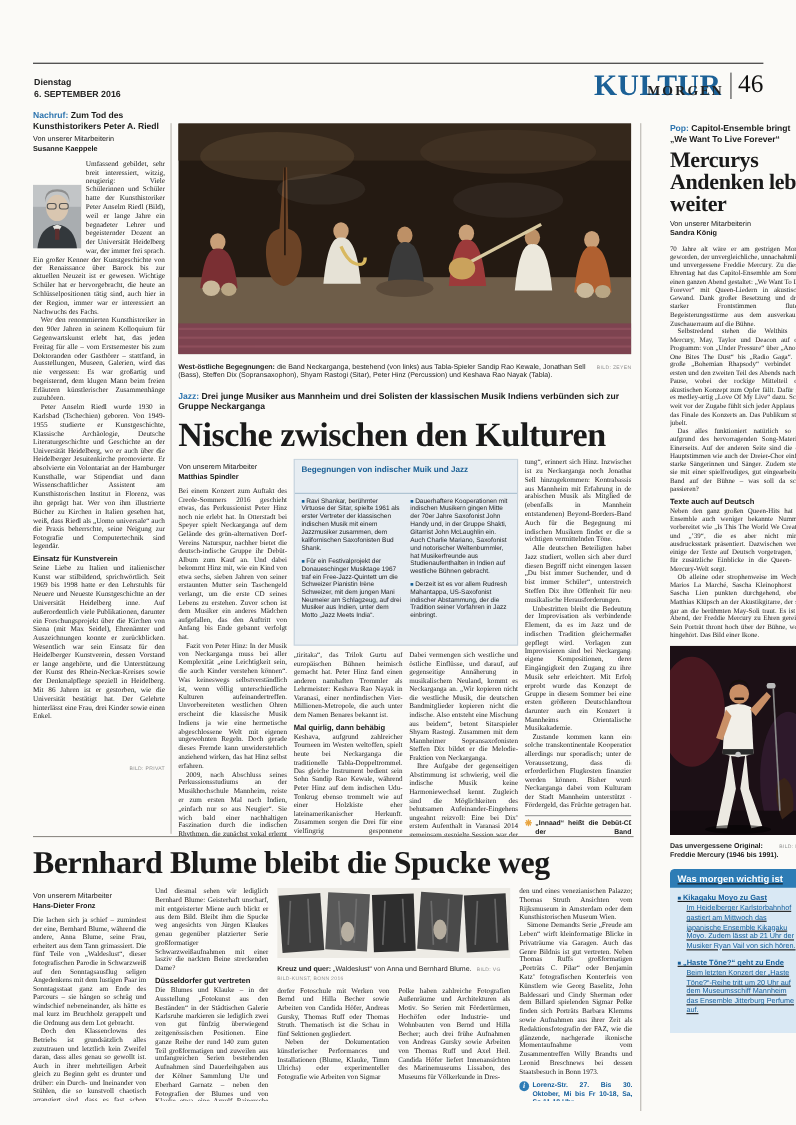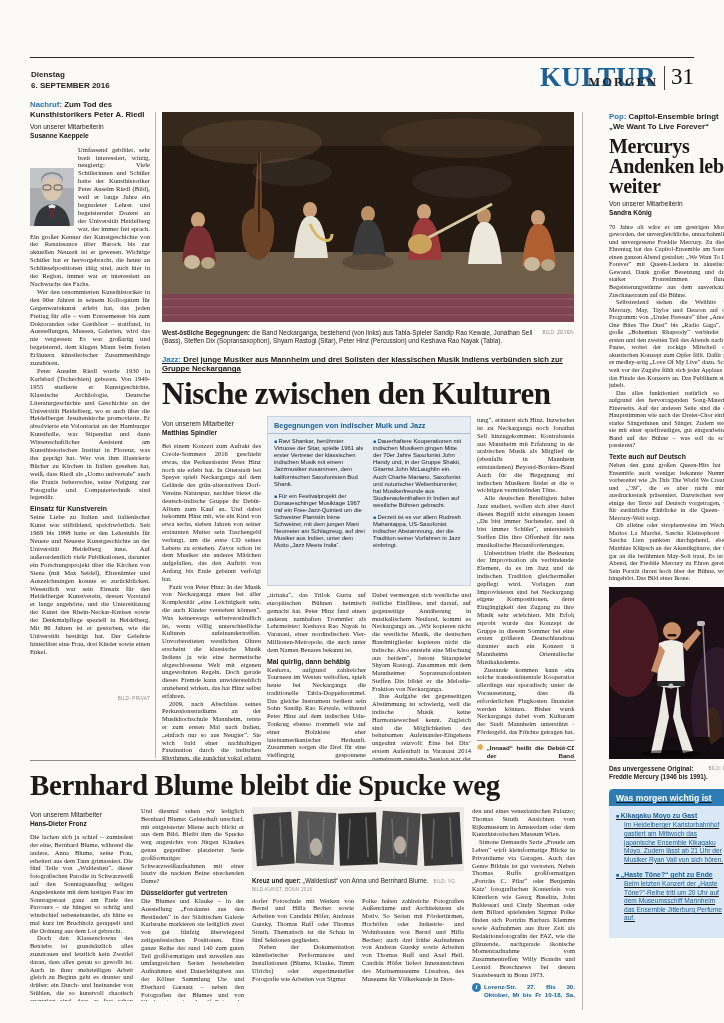--- a/index.html
+++ b/index.html
@@ -37,32 +37,32 @@
   .obit .headline{font:bold 20px/0.98 "Liberation Serif",serif;margin:5px 0 4px;letter-spacing:-.3px;}
   .obit .body{font-size:6.6px;line-height:1.2;height:548px;overflow:hidden;}
   .riedl{float:left;width:44px;height:58px;margin:22px 4px 2px 0;}
   .obit .credit{display:block;text-align:right;margin-top:2px;}
 
   
   .jazz{position:absolute;left:162px;top:112px;width:412px;height:648px;overflow:hidden;}
   .jazz-photo{width:412px;height:210px;}
   .jazz-cap{margin-top:3px;}
   .jazz-cap .credit{float:right;margin-left:4px;margin-top:1px;}
-  .jazz .kicker{margin-top:9px;text-decoration:underline;}
+  .jazz .kicker{margin-top:9px;}
   .jazz .headline{font:bold 31px/1 "Liberation Serif",serif;margin:4px 0 7px;letter-spacing:-.4px;}
   .jazz-cols{display:flex;gap:6px;height:352px;overflow:hidden;}
   .jcol{width:99px;flex:0 0 99px;font-size:6.5px;line-height:1.2;overflow:hidden;}
   .jmid{width:204px;flex:0 0 204px;}
   .jmid-cols{display:flex;gap:6px;margin-top:5px;}
   .jmid-cols .jcol{width:99px;}
 
   .infobox{background:#e7edf2;border:.5px solid #c6d2dc;height:168px;overflow:hidden;
            font-family:"Liberation Sans",sans-serif;}
   .infobox .ib-title{font:bold 7.4px "Liberation Sans",sans-serif;color:#1b6096;
-           padding:4px 6px 3px;border-bottom:1px solid #a9bfd0;}
+           padding:4px 6px 17px;border-bottom:1px solid #a9bfd0;}
   .ib-cols{display:flex;gap:8px;padding:4px 6px;}
   .ib-col{width:50%;font-size:5.9px;line-height:1.2;text-align:left;}
   .ib-item{margin:0 0 5px;}
   .ib-item::before{content:"■ ";color:#1b6096;font-size:5px;}
 
   .cd-note{margin-top:4px;border-top:.5px solid #9a9a9a;padding-top:3px;
            font:bold 6.2px/1.25 "Liberation Sans",sans-serif;display:flex;gap:3px;}
   .sun{color:#e8a33d;font-size:8px;line-height:1;}
 
   
@@ -106,21 +106,21 @@
 
   <div class="top-rule" data-interactable="false"></div>
   <div class="mast-date" data-interactable="false">
     <div data-interactable="false">Dienstag</div>
     <div data-interactable="false">6. SEPTEMBER 2016</div>
   </div>
   <div class="mast-section" data-interactable="false">KULTUR</div>
   <div class="mast-brand" data-interactable="false">
     <span class="brand" data-interactable="false">MORGEN</span>
     <span class="bar" data-interactable="false"></span>
-    <span class="pnum" data-interactable="false">31</span>
+    <span class="pnum" data-interactable="false">46</span>
   </div>
 
   <div class="vrule" style="left:155px;top:112px;height:646px;" data-interactable="false"></div>
   <div class="vrule" style="left:582px;top:112px;height:898px;" data-interactable="false"></div>
   <div class="hrule" style="left:30px;top:760px;width:546px;" data-interactable="false"></div>
 
   <div class="obit" data-interactable="false">
     <div class="kicker" data-interactable="false">
       <span class="kl" data-interactable="false">Nachruf:</span><span data-interactable="false"> Zum Tod des Kunsthistorikers Peter A. Riedl</span>
     </div>

